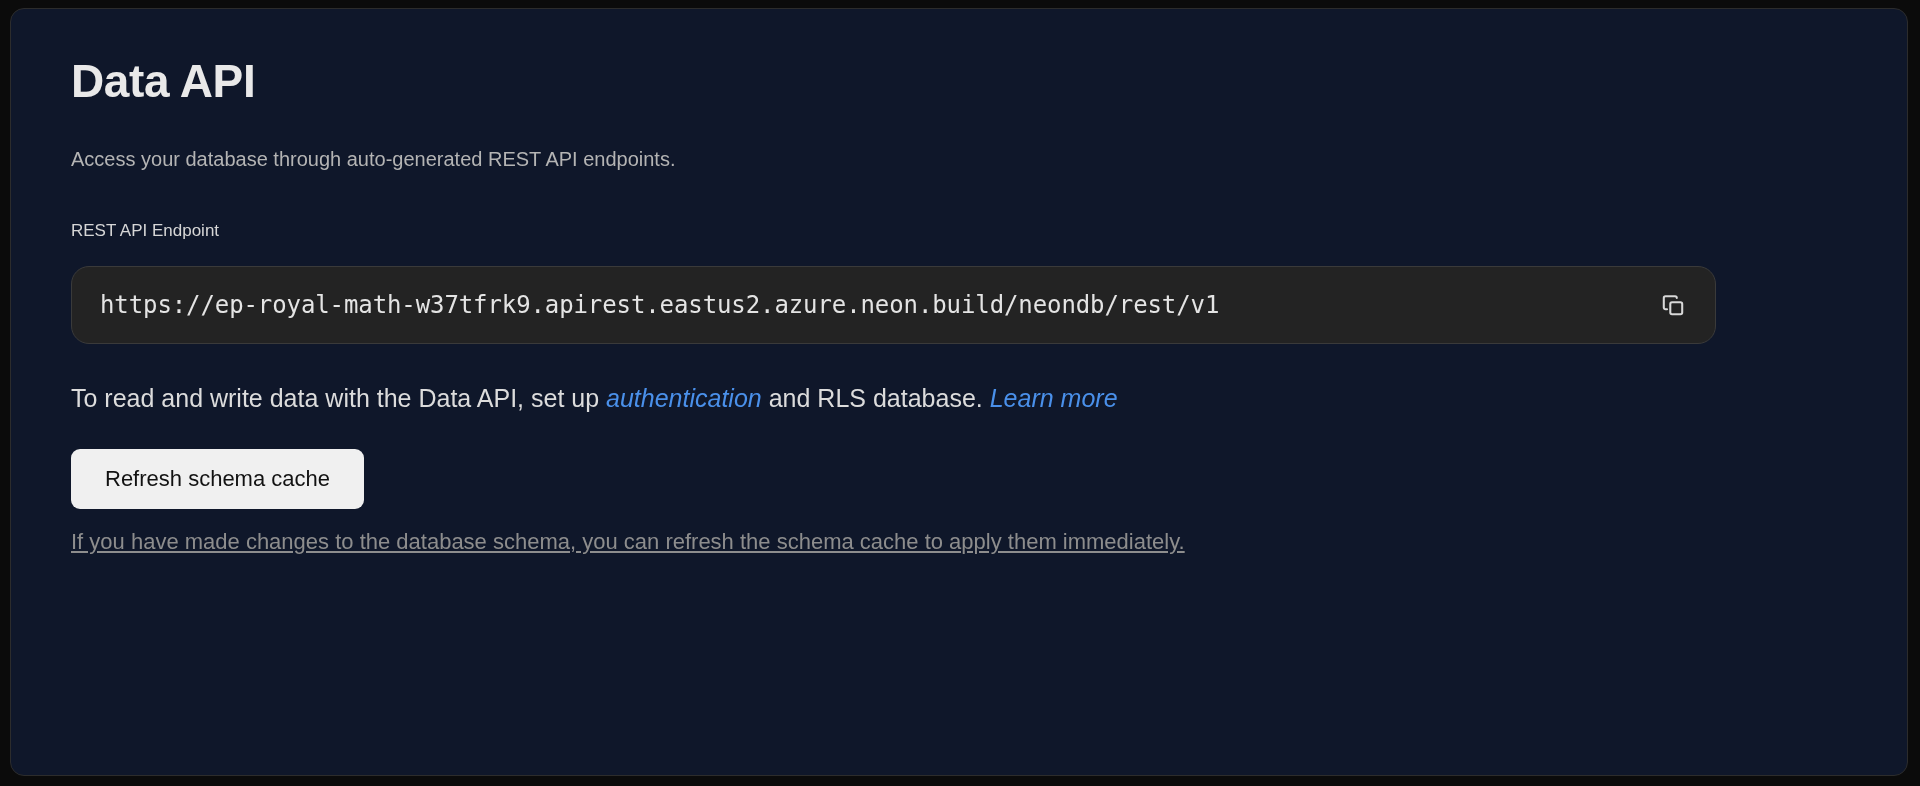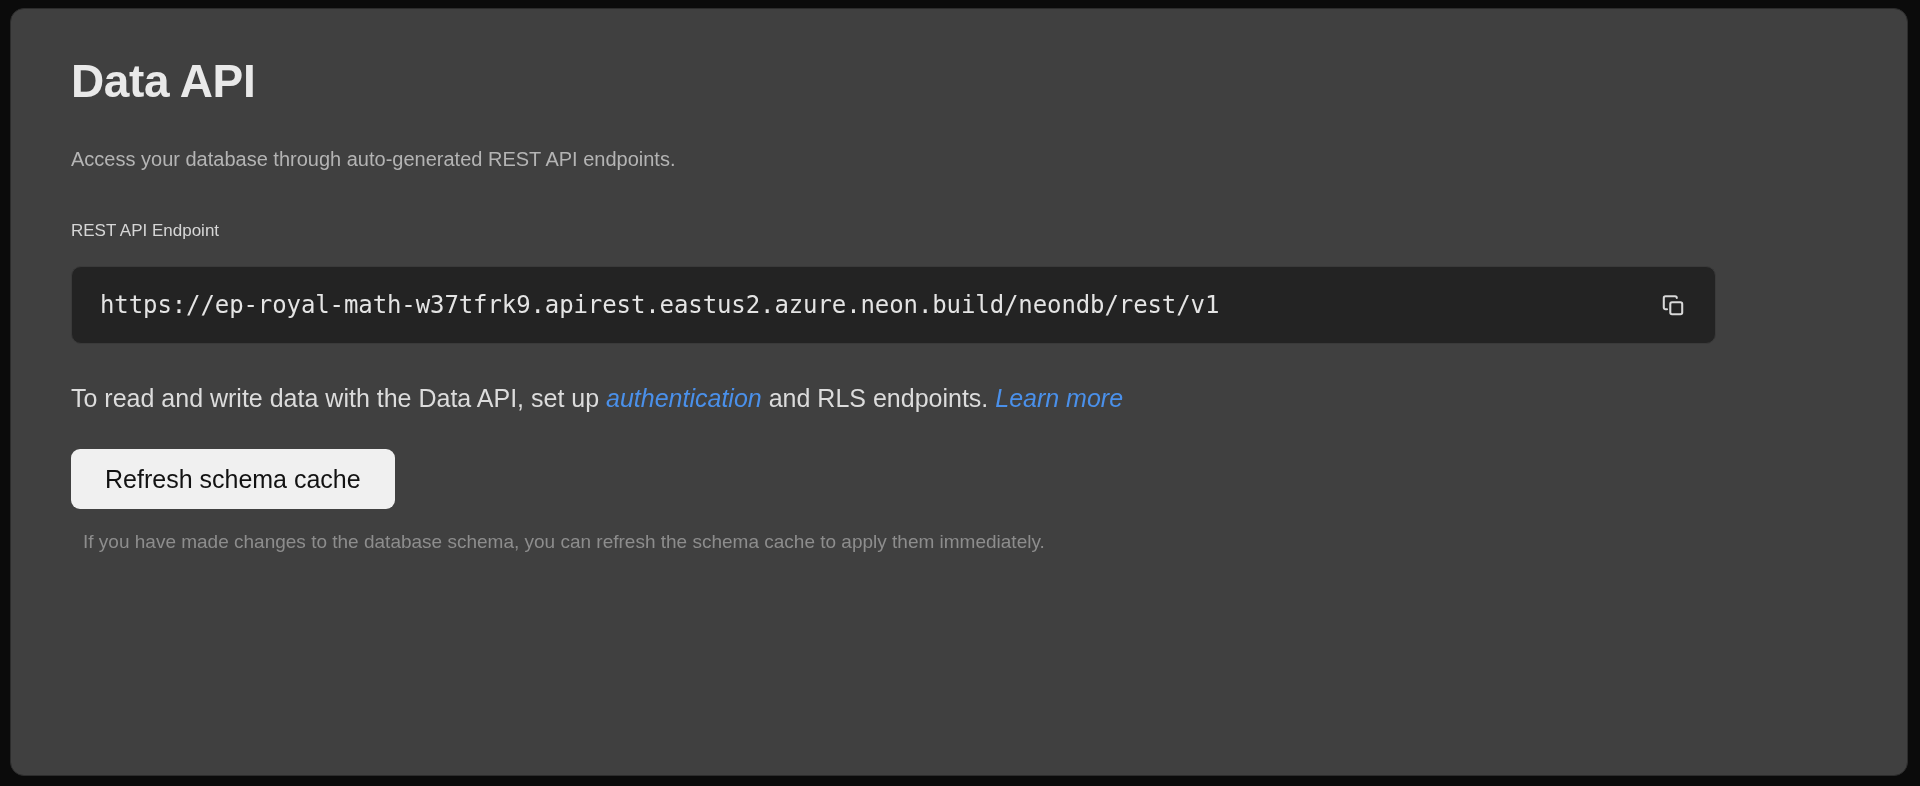--- a/index.html
+++ b/index.html
@@ -23,21 +23,21 @@
   }
 
   
   .card {
     position: absolute;
     left: 10px;
     top: 8px;
     width: 1898px;
     height: 768px;
     box-sizing: border-box;
-    background: #404040;
+    background: #0f172a;
     border: 1px solid #2c2c2c;
     border-radius: 14px;
     overflow: hidden;
   }
 
   .card-inner {
     padding: 46px 60px 0 60px;
   }
 
   
@@ -67,21 +67,21 @@
   }
 
   
   .endpoint-wrap {
     margin-top: 21px;
     width: 1645px;
     height: 78px;
     box-sizing: border-box;
     background: #232323;
     border: 1px solid #3a3a3a;
-    border-radius: 10px;
+    border-radius: 18px;
     display: flex;
     align-items: center;
     padding: 0 22px 0 28px;
   }
 
   .endpoint-value {
     flex: 1 1 auto;
     font-family: "DejaVu Sans Mono", "Liberation Mono", monospace;
     font-size: 24px;
     line-height: 30px;
@@ -138,30 +138,31 @@
     display: inline-block;
     margin-top: 35px;
     padding: 0 34px;
     height: 60px;
     line-height: 60px;
     background: #f0f0f0;
     color: #121212;
     border: 0;
     border-radius: 9px;
     font-family: "Liberation Sans", sans-serif;
-    font-size: 25px;
+    font-size: 22px;
     font-weight: normal;
     cursor: pointer;
   }
 
   .footnote {
-    margin: 19px 0 0 12px;
-    font-size: 19px;
+    margin: 19px 0 0 0;
+    font-size: 22px;
     line-height: 28px;
     color: #8d8d8d;
+    text-decoration: underline;
   }
 </style>
 </head>
 <body>
 
 <div class="page">
 
   <section class="card">
     <div class="card-inner">
 
@@ -177,21 +178,21 @@
           <span>
             <svg width="26" height="26" viewBox="0 0 24 24" fill="none" stroke="#d8d8d8" stroke-width="1.9" stroke-linecap="round" stroke-linejoin="round">
               <rect x="9.5" y="9.5" width="11" height="11" rx="1.6"></rect>
               <path d="M15.5 5.5 A1.6 1.6 0 0 0 13.9 3.9 H5.1 A1.6 1.6 0 0 0 3.5 5.5 V14.3 A1.6 1.6 0 0 0 5.1 15.9 H6.5"></path>
             </svg>
           </span>
         </button>
       </div>
 
 
-      <p class="rls-note"><span>To read and write data with the Data API, set up </span><a class="link" href="#">authentication</a><span> and RLS endpoints. </span><a class="link" href="#">Learn more</a></p>
+      <p class="rls-note"><span>To read and write data with the Data API, set up </span><a class="link" href="#">authentication</a><span> and RLS database. </span><a class="link" href="#">Learn more</a></p>
 
       <div>
         <button class="refresh-btn">Refresh schema cache</button>
       </div>
 
       <p class="footnote">If you have made changes to the database schema, you can refresh the schema cache to apply them immediately.</p>
 
     </div>
   </section>
 

